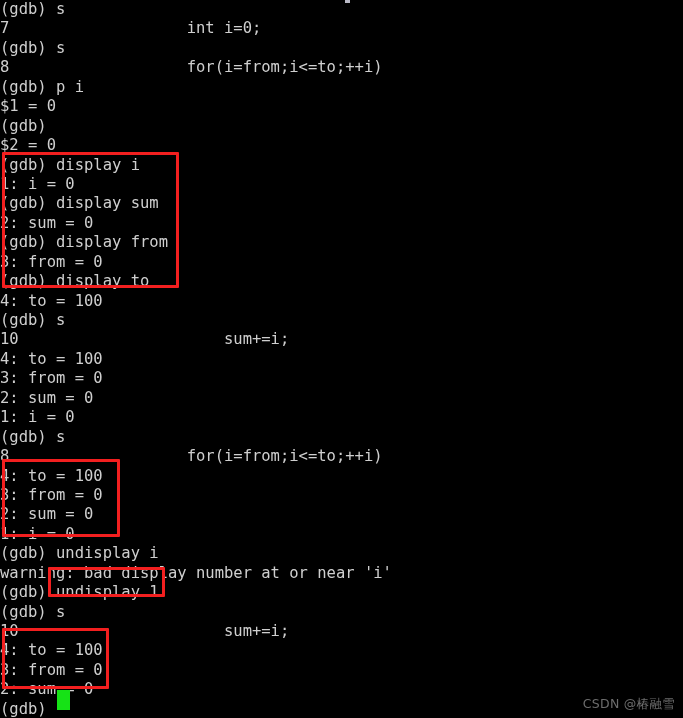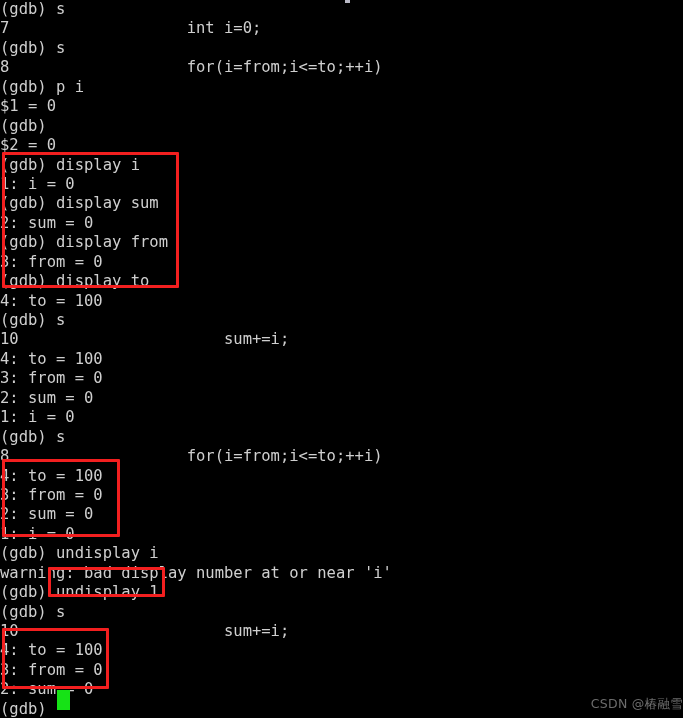--- a/index.html
+++ b/index.html
@@ -49,21 +49,21 @@
     border-radius: 1px;
   }
   .cursor {
     position: absolute;
     background: #16e216;
     width: 13px;
     height: 20px;
   }
   .watermark {
     position: absolute;
-    right: 0;
+    right: 8px;
     bottom: 5px;
     color: #6d6d6d;
     font-family: "DejaVu Sans", "Liberation Sans", sans-serif;
     font-size: 12.5px;
     letter-spacing: 0.3px;
     white-space: nowrap;
   }
 </style>
 </head>
 <body>

